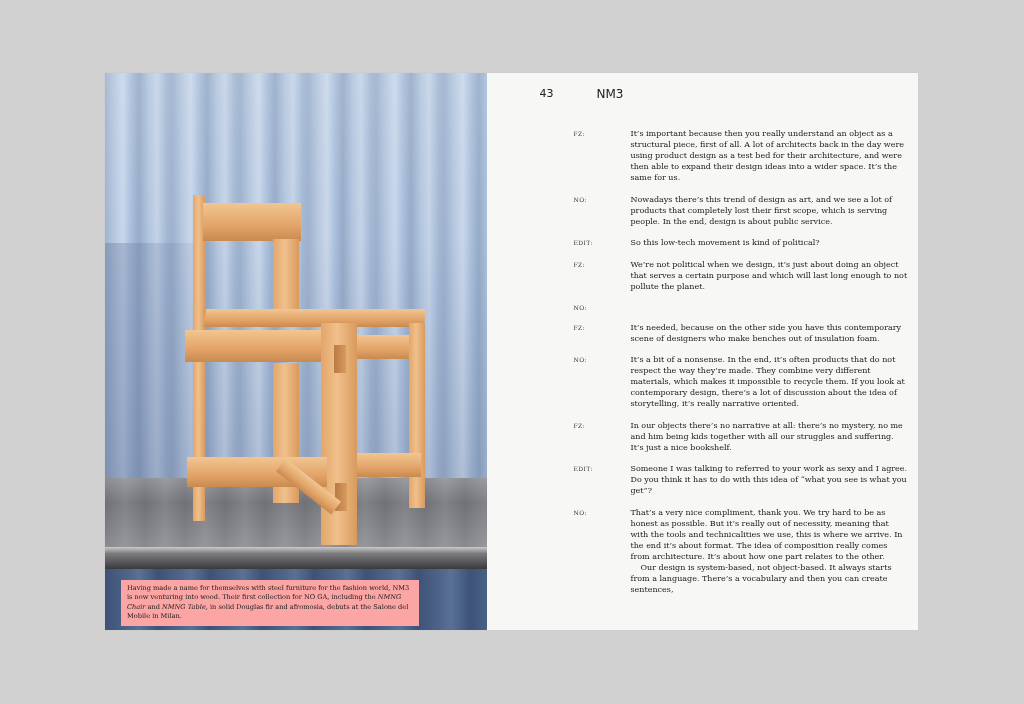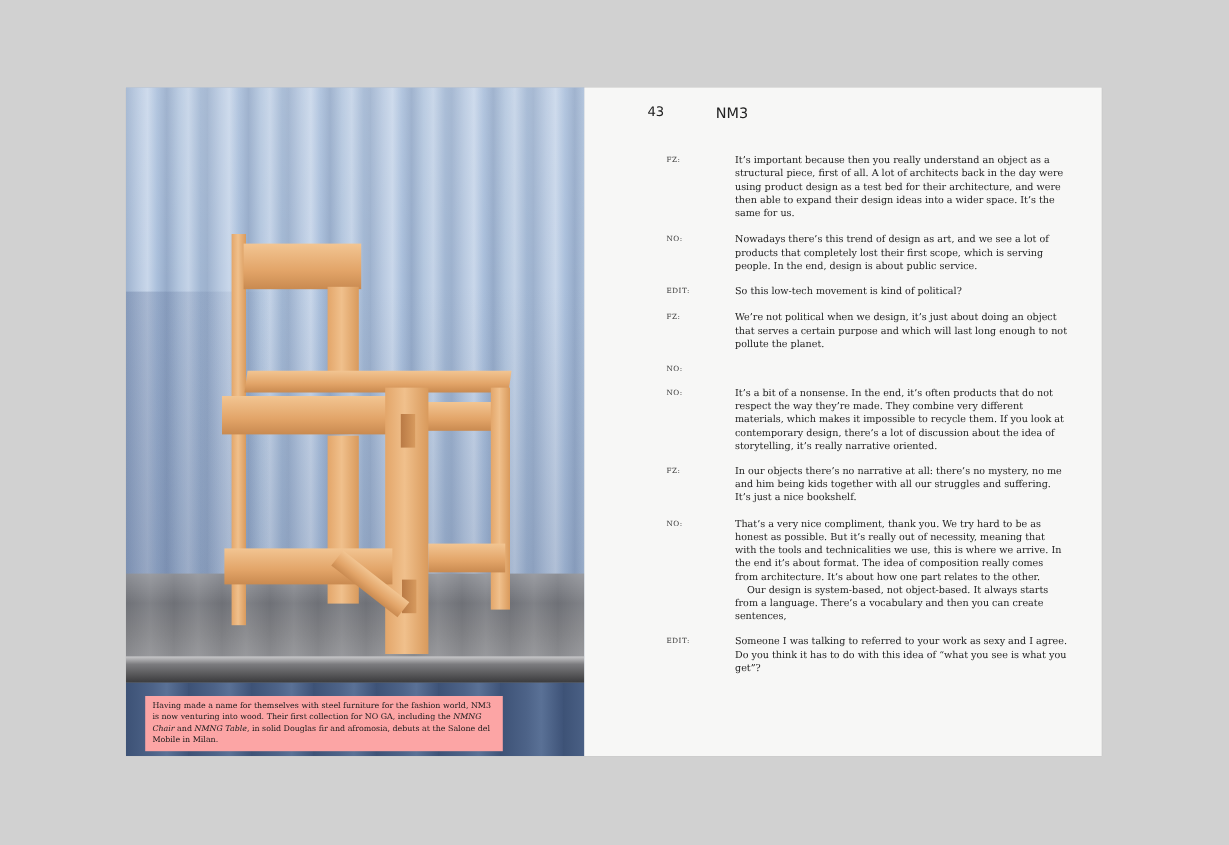--- a/index.html
+++ b/index.html
@@ -70,21 +70,21 @@
     background: #f7f7f6; overflow: hidden;
   }
   .folio {
     position: absolute; top: 14px; left: 52px;
     font-family: "DejaVu Sans", sans-serif; font-size: 11px; color: #222;
   }
   .runhead {
     position: absolute; top: 14px; left: 109px;
     font-family: "DejaVu Sans", sans-serif; font-size: 12px; color: #222;
   }
-  .entries { position: absolute; top: 55px; left: 16px; width: 100%; }
+  .entries { position: absolute; top: 55px; left: 0; width: 100%; padding-left: 34px; }
   .entry { display: flex; margin-bottom: 10.5px; }
   .speaker {
     width: 57px; padding-left: 52px; box-sizing: content-box;
     font-size: 6px; letter-spacing: 0.4px; color: #333; padding-top: 2px;
     text-transform: uppercase;
   }
   .body {
     width: 278px; font-size: 8px; line-height: 11px; color: #222;
   }
   .body.q { }
@@ -162,39 +162,45 @@
         <div class="entry">
           <div class="speaker">FZ:</div>
           <div class="body">
             <p>We’re not political when we design, it’s just about doing an object that serves a certain purpose and which will last long enough to not pollute the planet.</p>
           </div>
         </div>
         <div class="entry">
           <div class="speaker">NO:</div>
         </div>
         <div class="entry">
+          <div class="speaker">FZ:</div>
+          <div class="body">
+            <p>It’s needed, because on the other side you have this contemporary scene of designers who make benches out of insulation foam.</p>
+          </div>
+        </div>
+        <div class="entry">
           <div class="speaker">NO:</div>
           <div class="body">
             <p>It’s a bit of a nonsense. In the end, it’s often products that do not respect the way they’re made. They combine very different materials, which makes it impossible to recycle them. If you look at contemporary design, there’s a lot of discussion about the idea of storytelling, it’s really narrative oriented.</p>
           </div>
         </div>
         <div class="entry">
           <div class="speaker">FZ:</div>
           <div class="body">
             <p>In our objects there’s no narrative at all: there’s no mystery, no me and him being kids together with all our struggles and suffering. It’s just a nice bookshelf.</p>
-          </div>
-        </div>
-        <div class="entry">
-          <div class="speaker">NO:</div>
-          <div class="body">
-            <p>That’s a very nice compliment, thank you. We try hard to be as honest as possible. But it’s really out of necessity, meaning that with the tools and technicalities we use, this is where we arrive. In the end it’s about format. The idea of composition really comes from architecture. It’s about how one part relates to the other.</p>
-            <p class="indent">Our design is system-based, not object-based. It always starts from a language. There’s a vocabulary and then you can create sentences,</p>
           </div>
         </div>
         <div class="entry">
           <div class="speaker">EDIT:</div>
           <div class="body q">
             <p>Someone I was talking to referred to your work as sexy and I agree. Do you think it has to do with this idea of “what you see is what you get”?</p>
           </div>
         </div>
+        <div class="entry">
+          <div class="speaker">NO:</div>
+          <div class="body">
+            <p>That’s a very nice compliment, thank you. We try hard to be as honest as possible. But it’s really out of necessity, meaning that with the tools and technicalities we use, this is where we arrive. In the end it’s about format. The idea of composition really comes from architecture. It’s about how one part relates to the other.</p>
+            <p class="indent">Our design is system-based, not object-based. It always starts from a language. There’s a vocabulary and then you can create sentences,</p>
+          </div>
+        </div>
       </div>
   </div>
 </div>
 
 </body></html>

